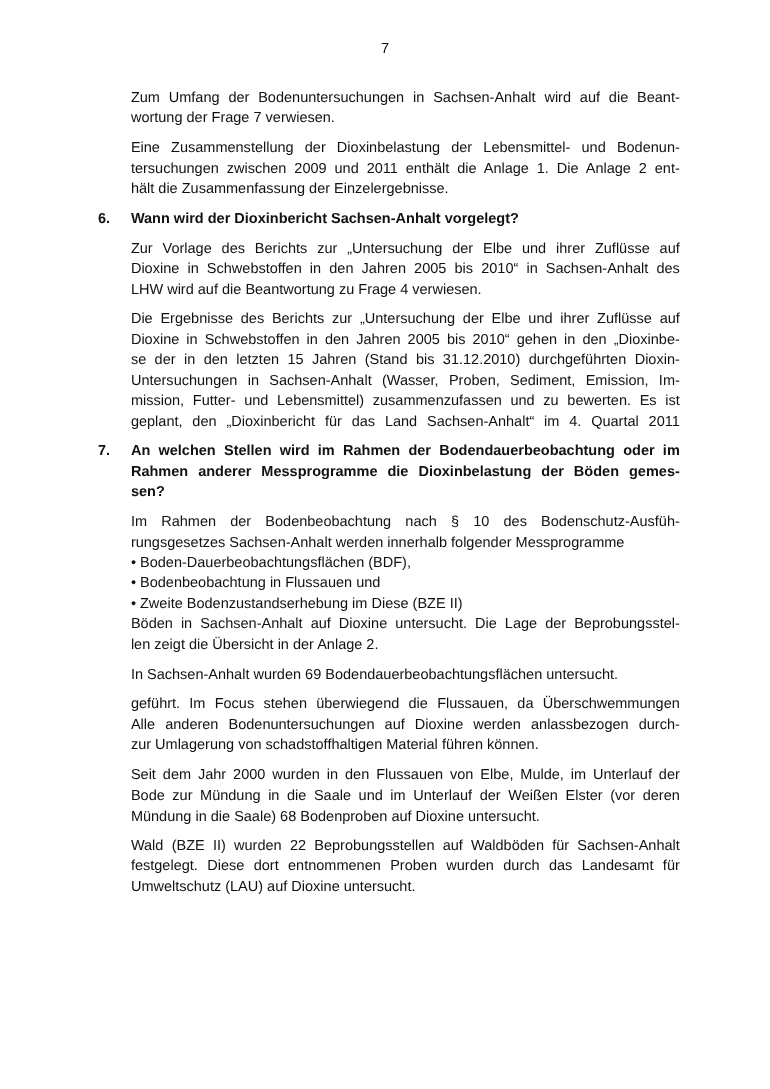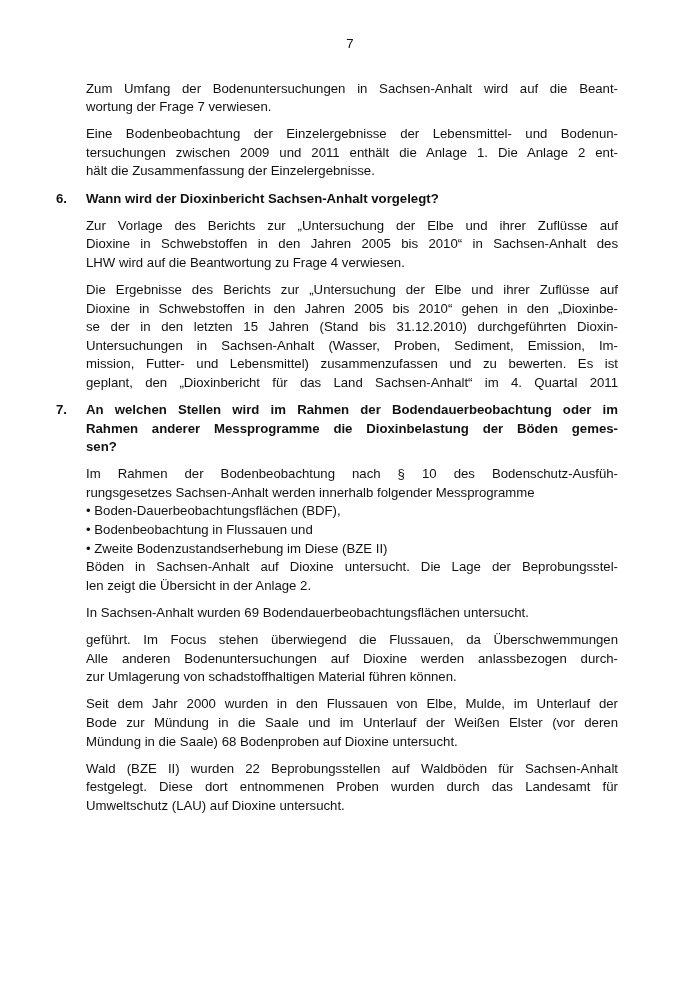--- a/index.html
+++ b/index.html
@@ -21,21 +21,21 @@
     font-family: "Liberation Sans", "DejaVu Sans", sans-serif;
     font-size: 13.2px;
     line-height: 18.6px;
     overflow: hidden;
   }
   .page-number {
     padding-top: 35px;
     text-align: center;
   }
   .doc-body {
-    padding: 26px 82px 0 86px;
+    padding: 26px 82px 0 119px;
   }
   .block {
     margin-top: 8.5px;
   }
   .block:first-child,
   .block.tight {
     margin-top: 0;
   }
   .line {
     text-align: justify;
@@ -67,21 +67,21 @@
 <body>
 
 <div class="page">
   <div class="page-number">7</div>
   <div class="doc-body">
       <div class="block">
         <div class="line just">Zum Umfang der Bodenuntersuchungen in Sachsen-Anhalt wird auf die Beant-</div>
         <div class="line">wortung der Frage 7 verwiesen.</div>
       </div>
       <div class="block">
-        <div class="line just">Eine Bodenbeobachtung der Einzelergebnisse der Lebensmittel- und Bodenun-</div>
+        <div class="line just">Eine Zusammenstellung der Dioxinbelastung der Lebensmittel- und Bodenun-</div>
         <div class="line just">tersuchungen zwischen 2009 und 2011 enthält die Anlage 1. Die Anlage 2 ent-</div>
         <div class="line">hält die Zusammenfassung der Einzelergebnisse.</div>
       </div>
       <div class="block heading">
         <span class="hnum">6.</span>
         <div class="htxt">
           <div class="line">Wann wird der Dioxinbericht Sachsen-Anhalt vorgelegt?</div>
         </div>
       </div>
       <div class="block">

